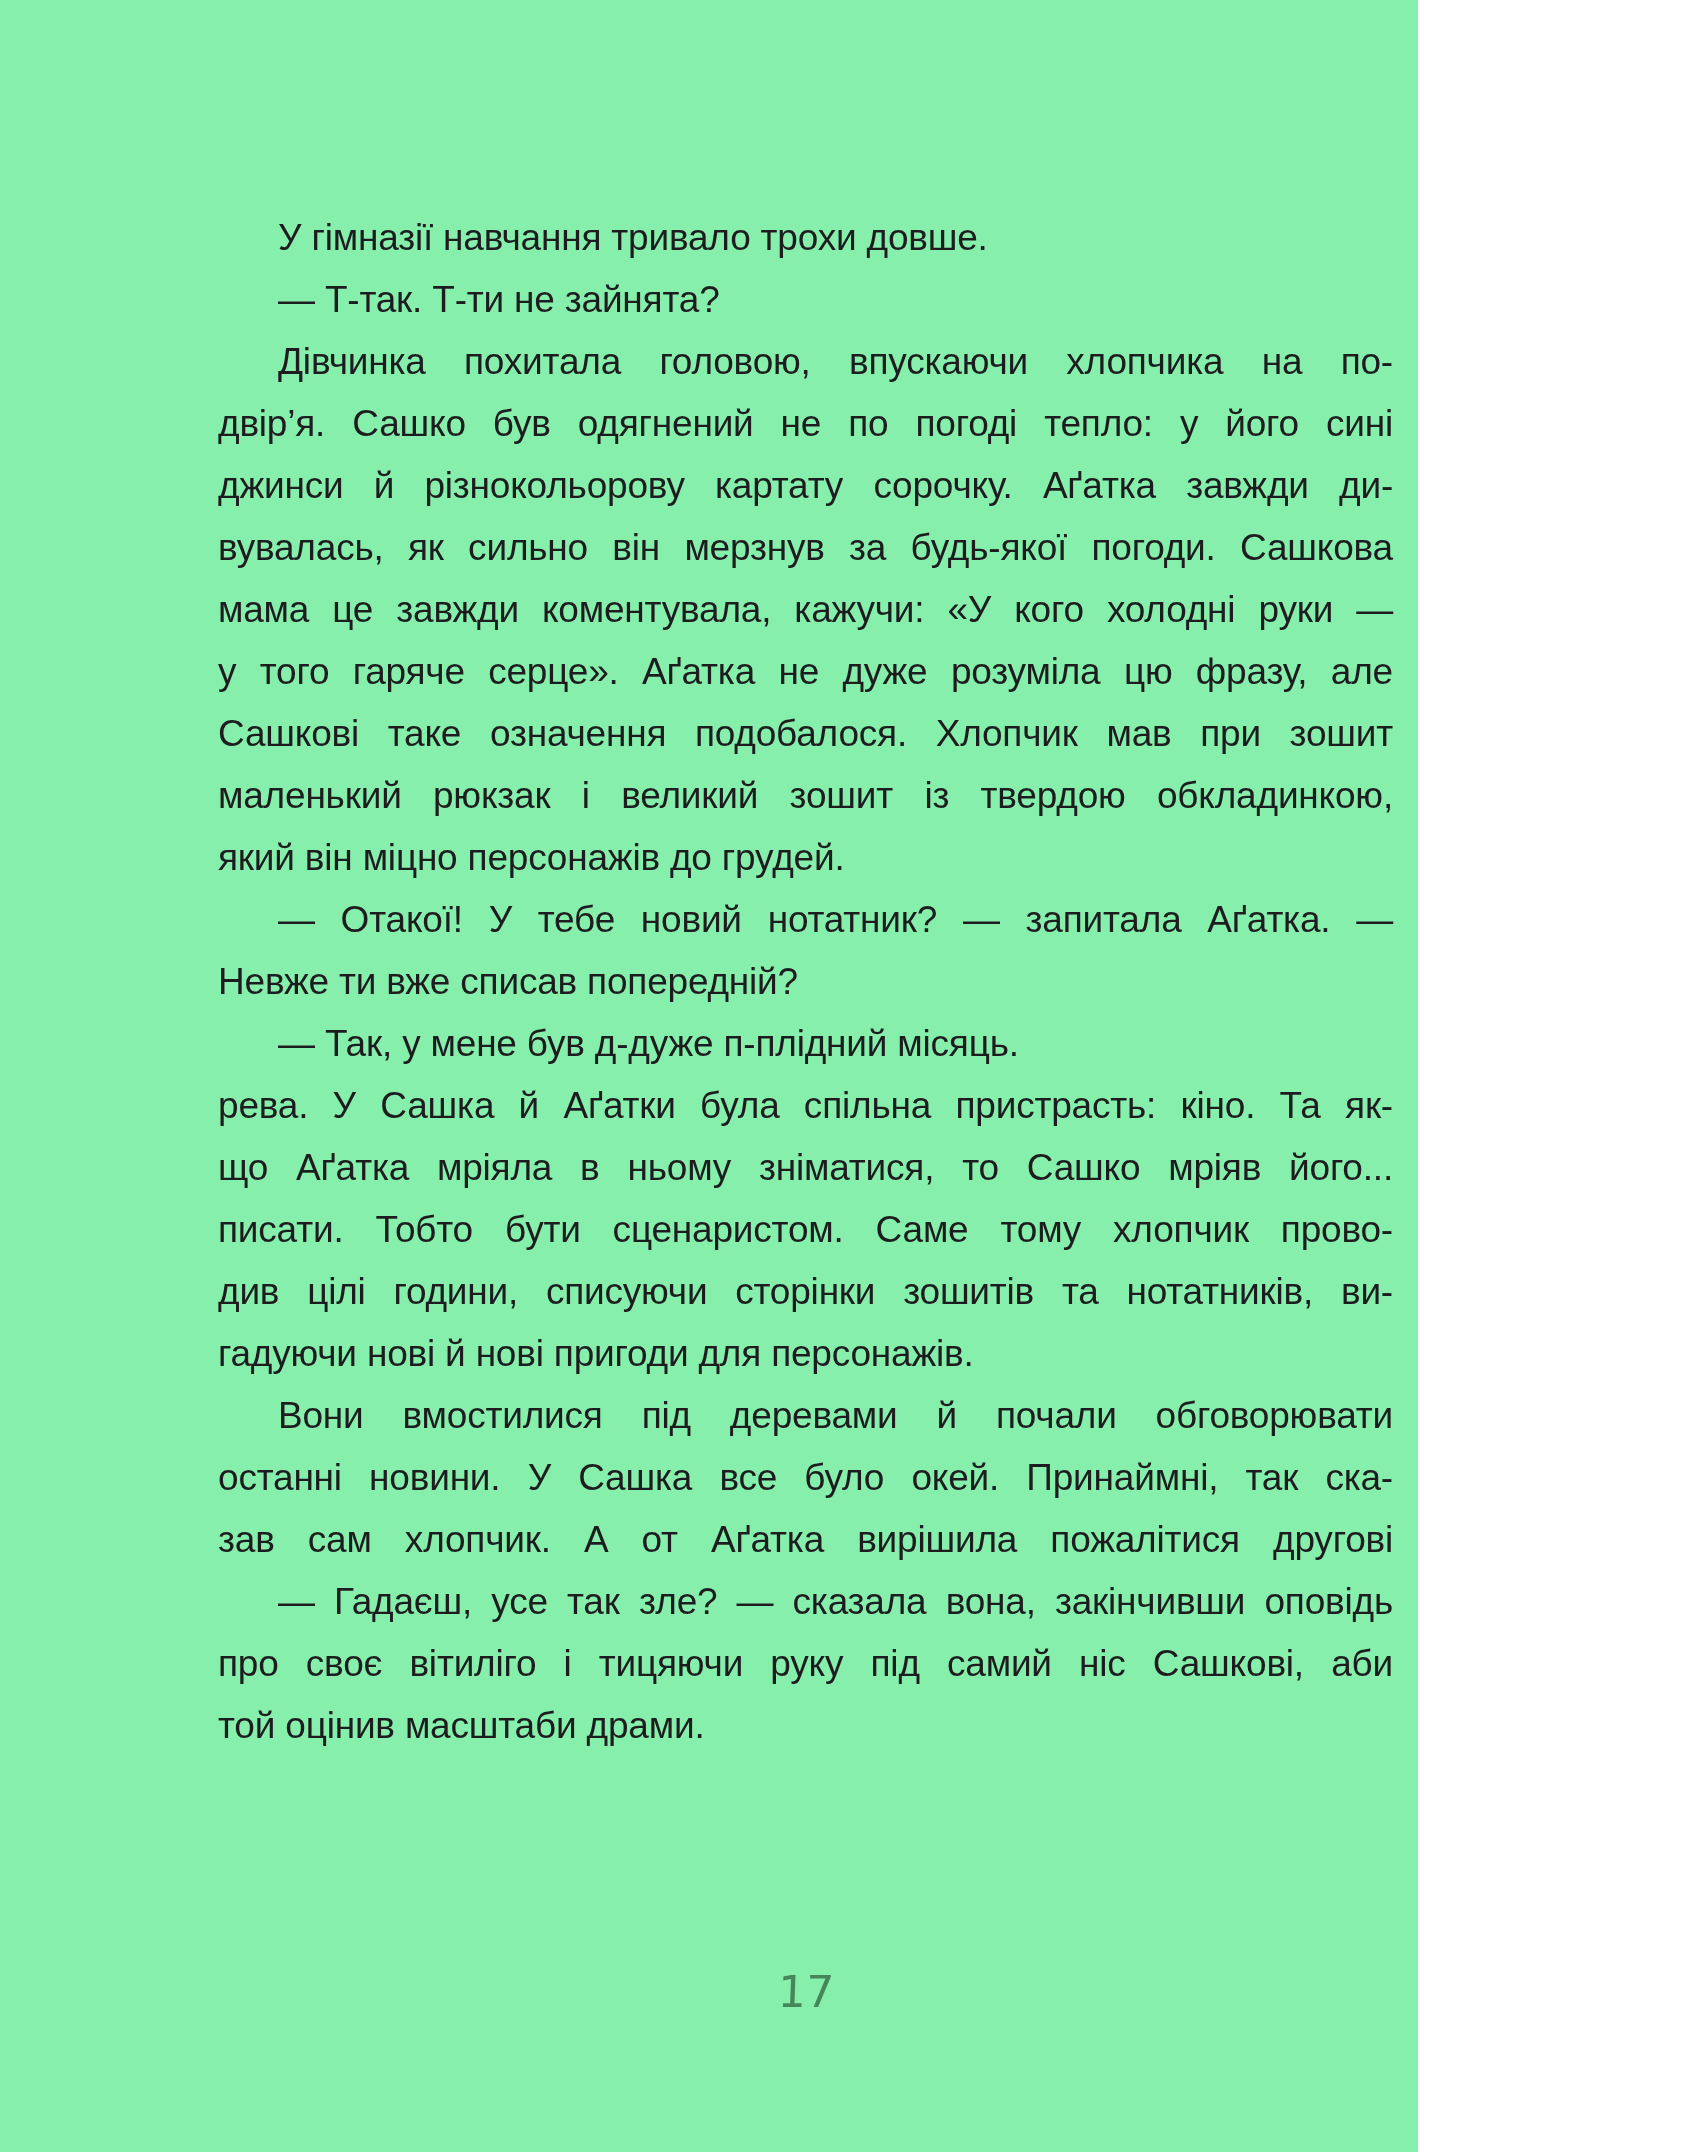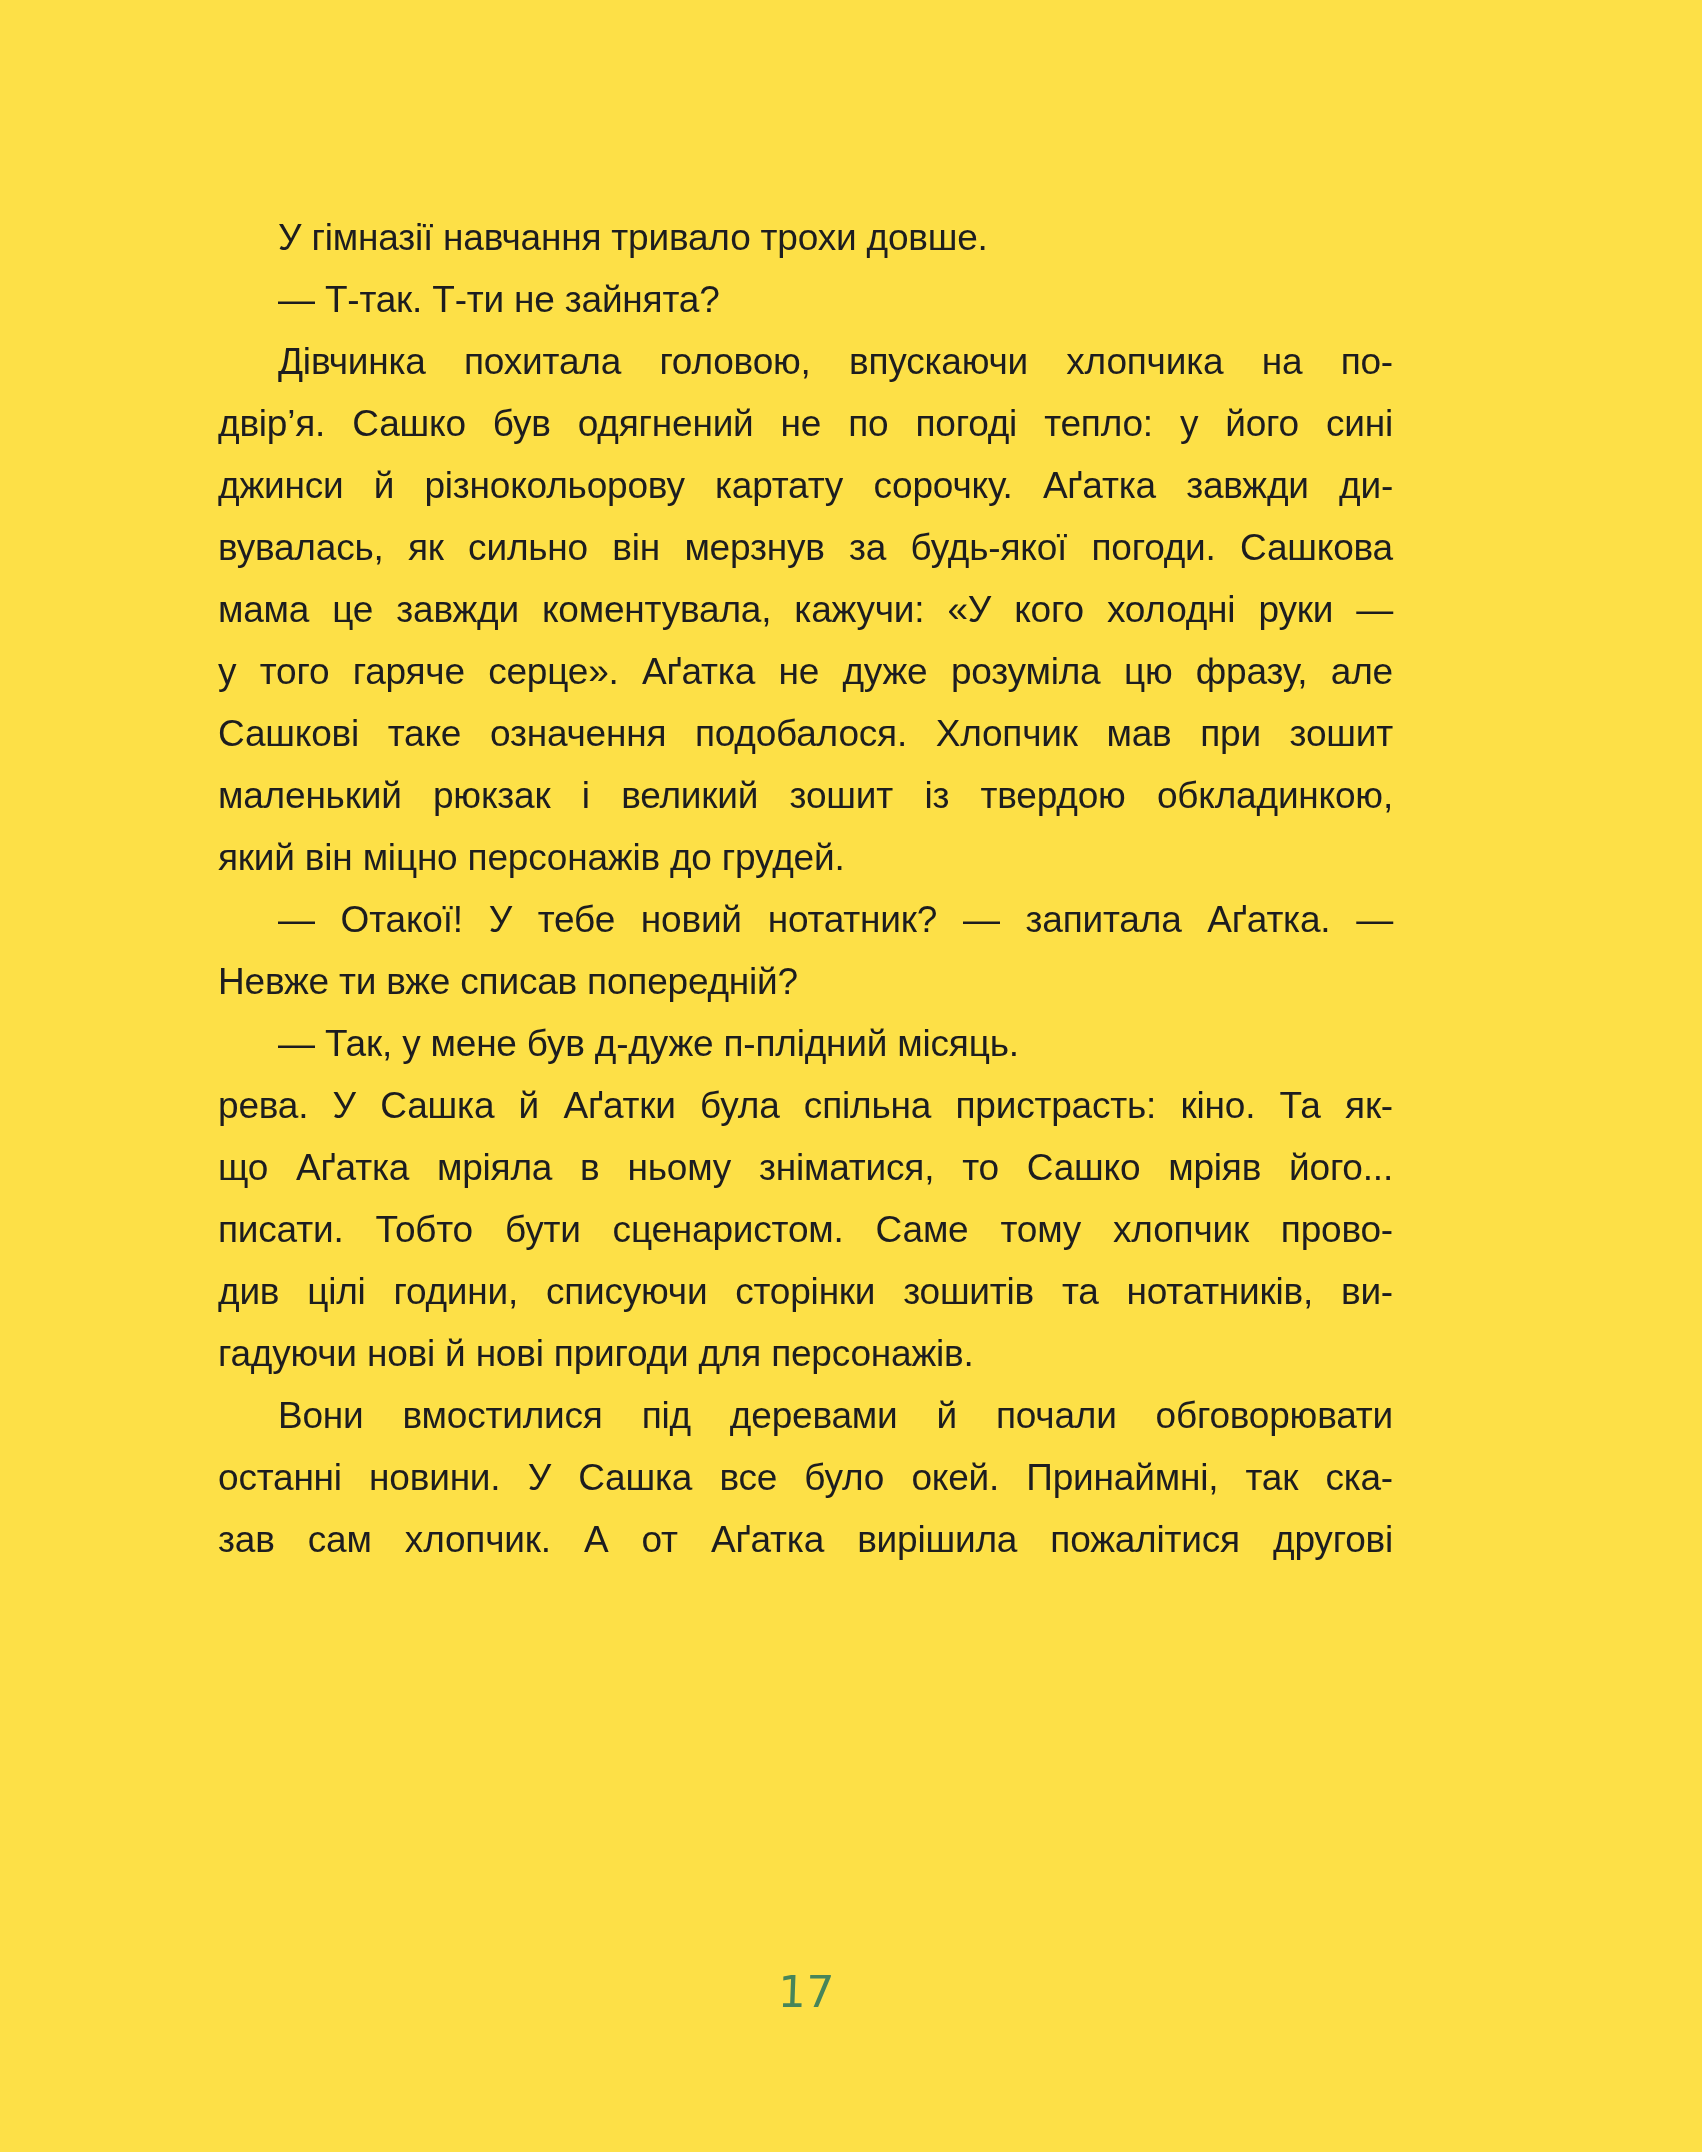--- a/index.html
+++ b/index.html
@@ -7,23 +7,23 @@
     padding: 0;
     background: #ffffff;
     width: 1702px;
     height: 2153px;
     position: relative;
     overflow: hidden;
   }
   .book-page {
     position: absolute;
     left: 0; top: 0;
-    width: 1702px;
+    width: 1418px;
     height: 2153px;
-    background: #fde047;
+    background: #86efac;
   }
   .text-block {
     position: absolute;
     left: 218px;
     top: 207px;
     width: 1175px;
     font-family: "Liberation Sans", sans-serif;
     font-size: 37px;
     line-height: 62px;
     color: #1d1d1f;
@@ -98,18 +98,23 @@
         <span class="line just">що Аґатка мріяла в ньому зніматися, то Сашко мріяв його...</span>
         <span class="line just">писати. Тобто бути сценаристом. Саме тому хлопчик прово-</span>
         <span class="line just">див цілі години, списуючи сторінки зошитів та нотатників, ви-</span>
         <span class="line last">гадуючи нові й нові пригоди для персонажів.</span>
       </p>
       <p class="para">
         <span class="line just indent">Вони вмостилися під деревами й почали обговорювати</span>
         <span class="line just">останні новини. У Сашка все було окей. Принаймні, так ска-</span>
         <span class="line just">зав сам хлопчик. А от Аґатка вирішила пожалітися другові</span>
       </p>
+      <p class="para">
+        <span class="line just indent">— Гадаєш, усе так зле? — сказала вона, закінчивши оповідь</span>
+        <span class="line just">про своє вітиліго і тицяючи руку під самий ніс Сашкові, аби</span>
+        <span class="line last">той оцінив масштаби драми.</span>
+      </p>
     </main>
   <footer class="page-footer">
     <span class="page-number" style="color: rgb(71, 133, 90);">17</span>
   </footer>
 </div>
 
 
 </body></html>

